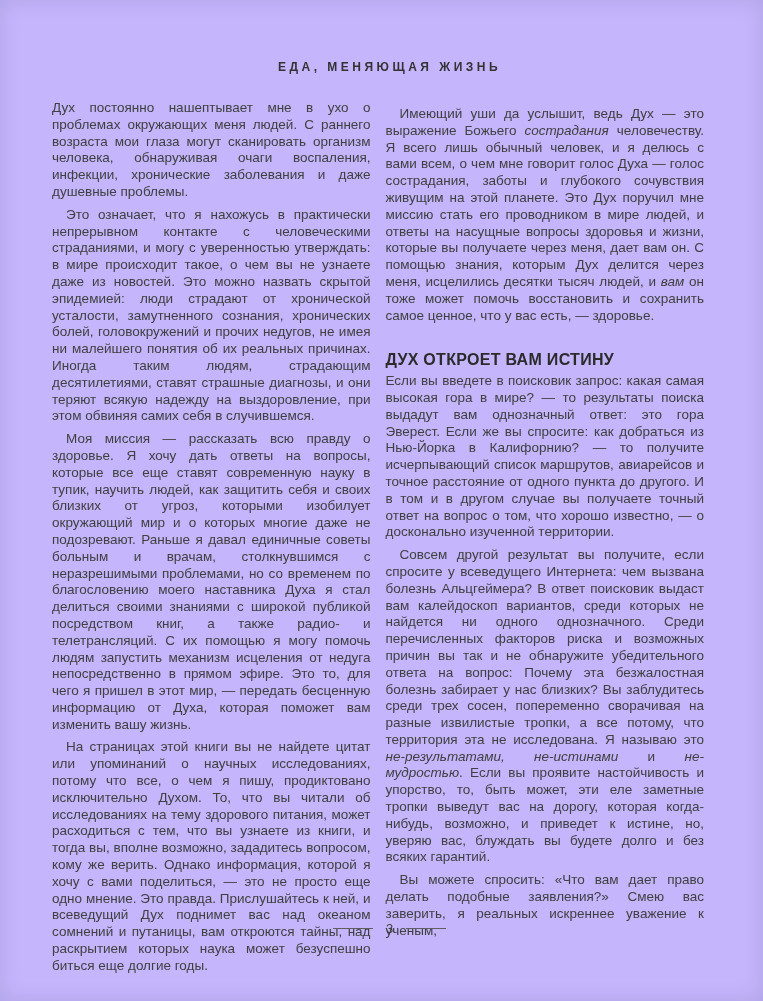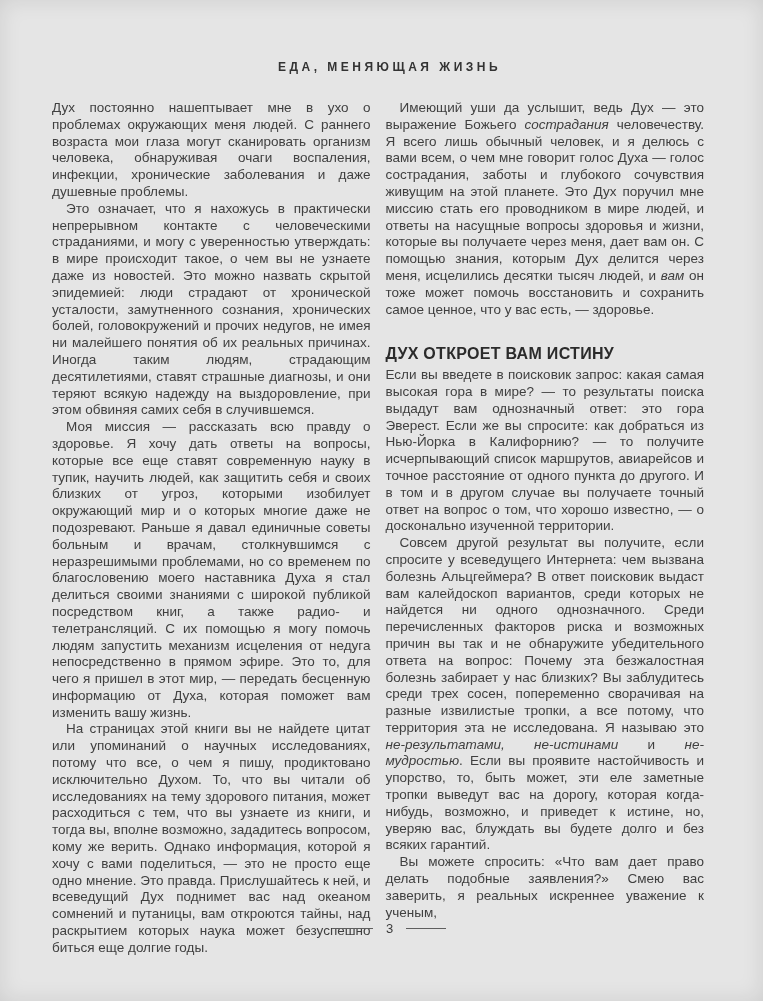--- a/index.html
+++ b/index.html
@@ -4,21 +4,21 @@
 <style>
   html, body {
     margin: 0;
     padding: 0;
     background: #ffffff;
   }
   .page {
     position: relative;
     width: 763px;
     height: 1001px;
-    background: #e5e5e5;
+    background: #c4b5fd;
     box-shadow: inset 0 0 22px rgba(0,0,0,0.10);
     overflow: hidden;
     font-family: "Liberation Sans", sans-serif;
     color: #404040;
     box-sizing: border-box;
   }
   .running-header {
     margin-top: 60px;
     padding-left: 75px;
     padding-right: 59px;
@@ -38,20 +38,21 @@
     min-width: 0;
     font-size: 13.5px;
     line-height: 16.8px;
     text-align: justify;
   }
   .col p.para {
     margin: 0;
   }
   .col p.para.indent {
     text-indent: 14px;
+    margin-top: 6px;
   }
   .col em {
     font-style: italic;
   }
   .section-heading {
     margin: 28px 0 4px 0;
     font-size: 16px;
     font-weight: 700;
     letter-spacing: 0.3px;
     color: #2b2b2b;

